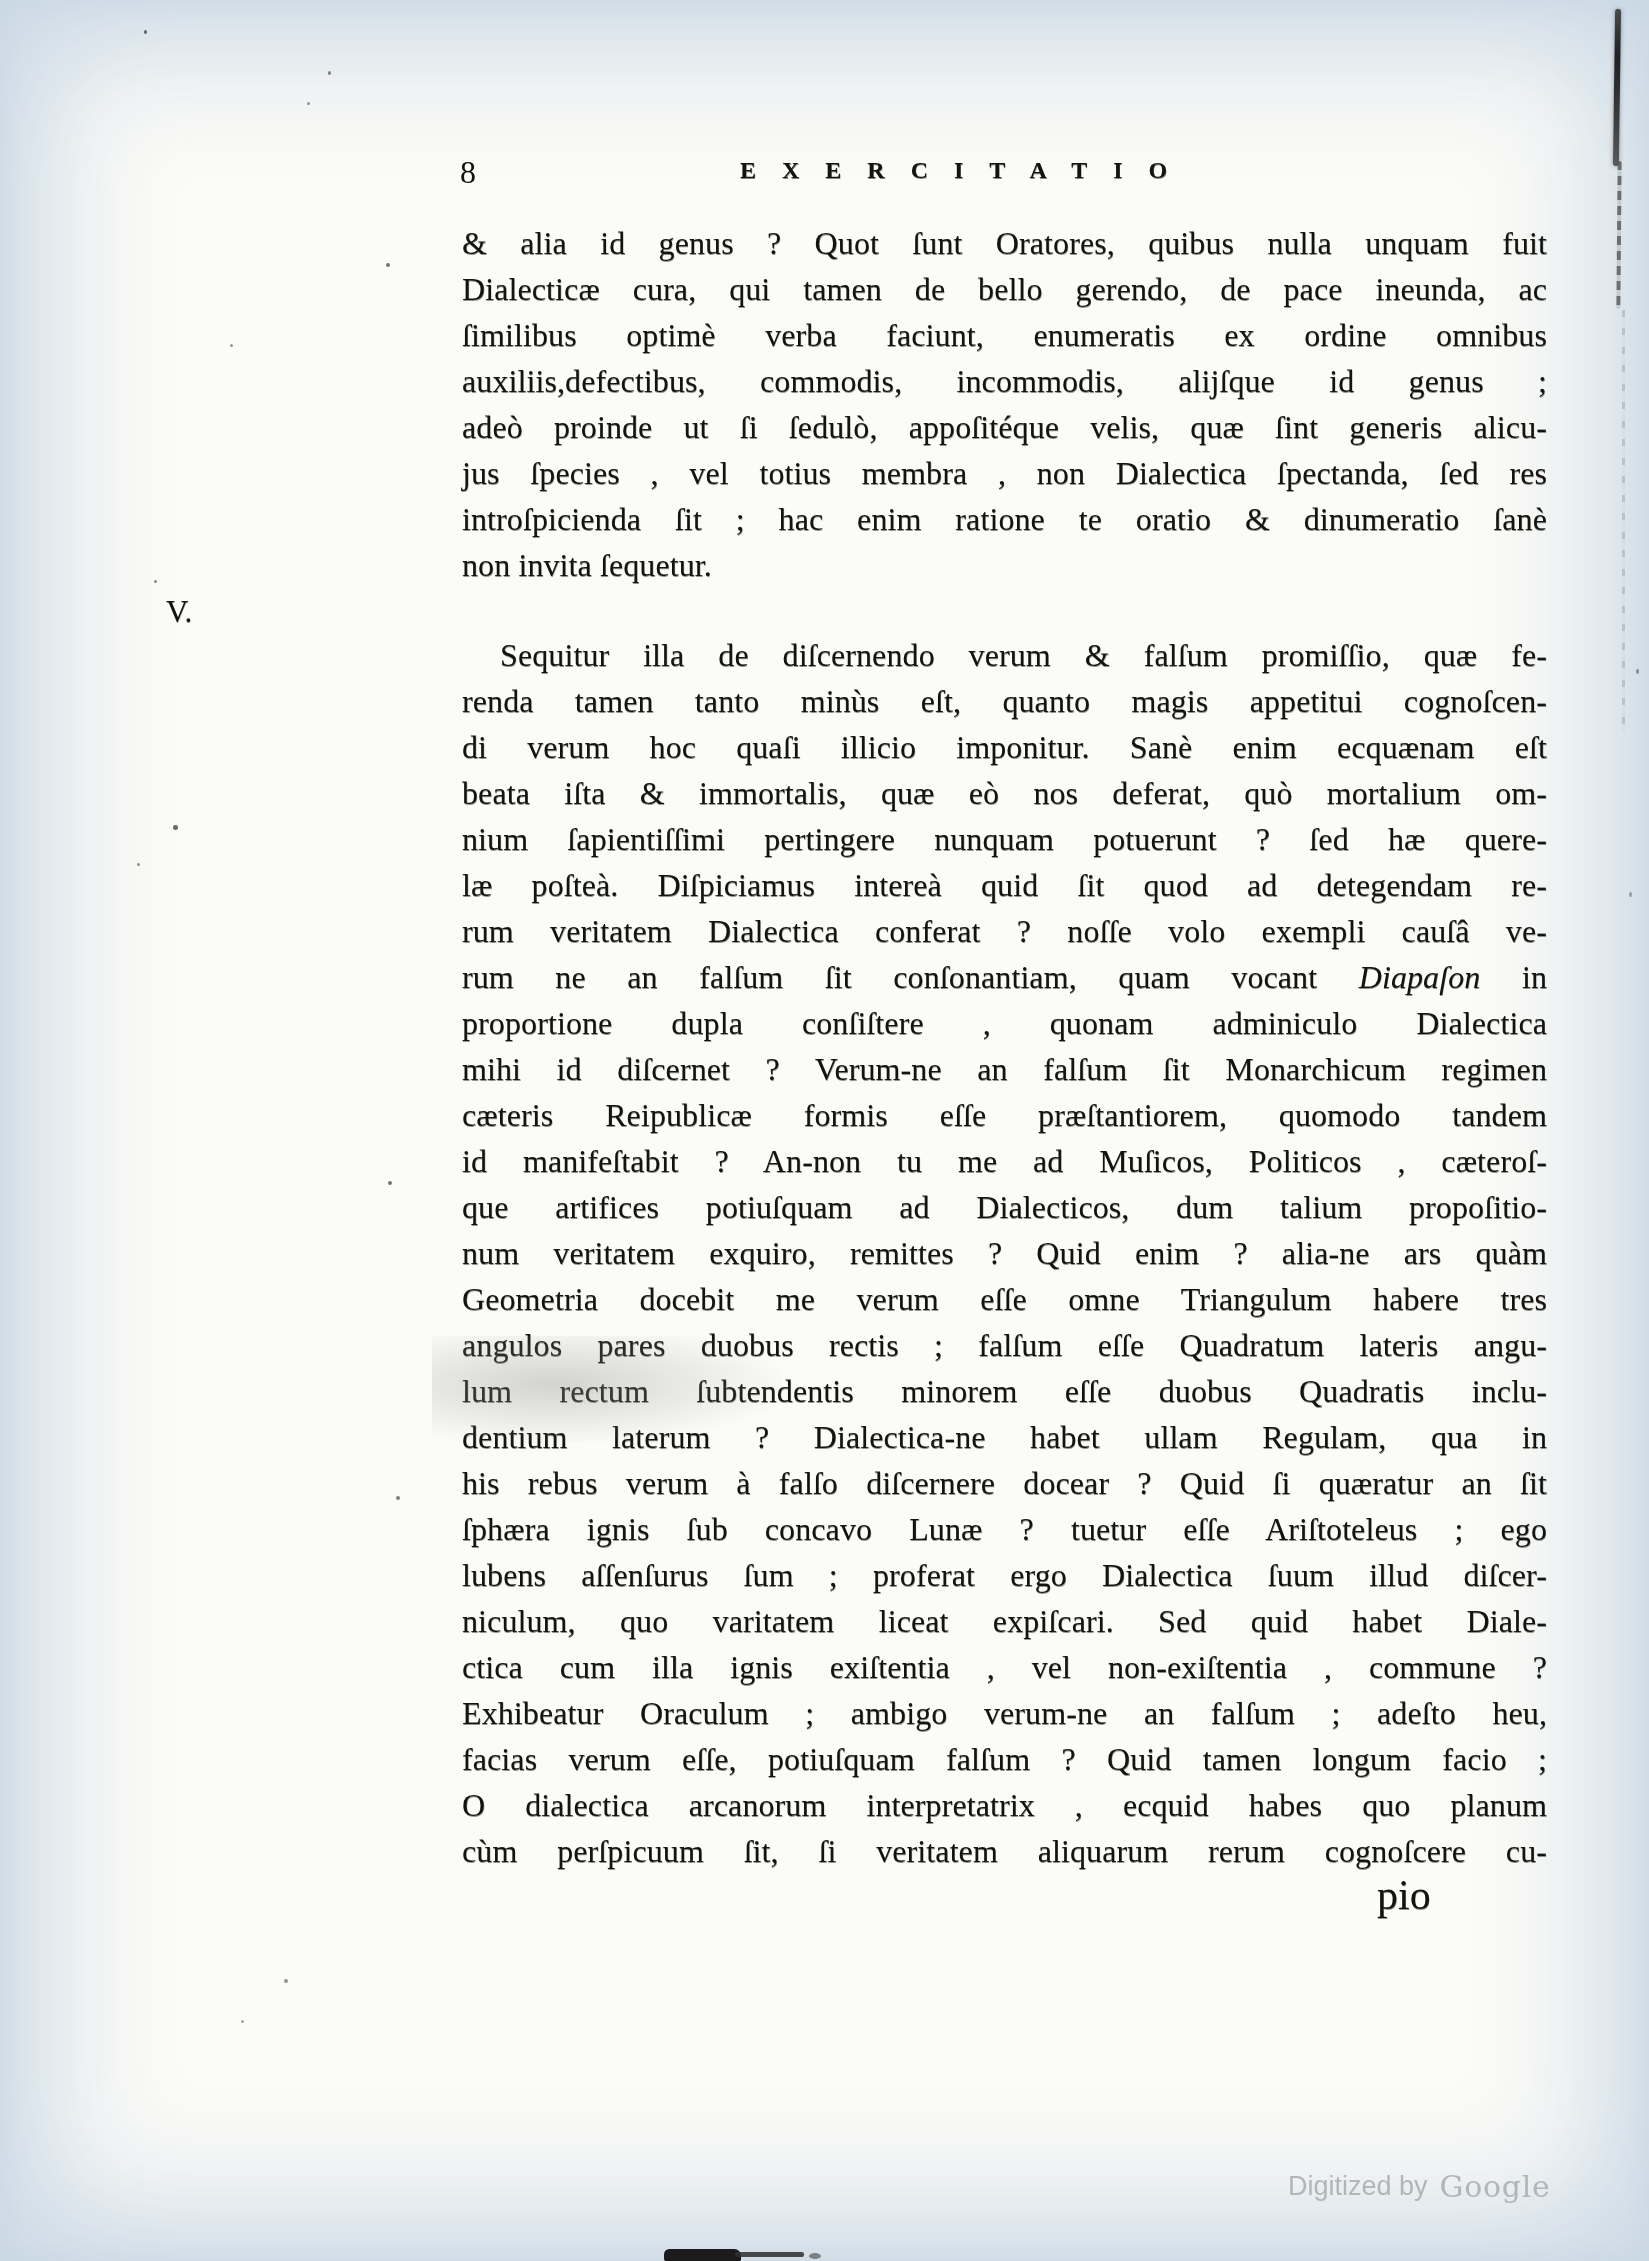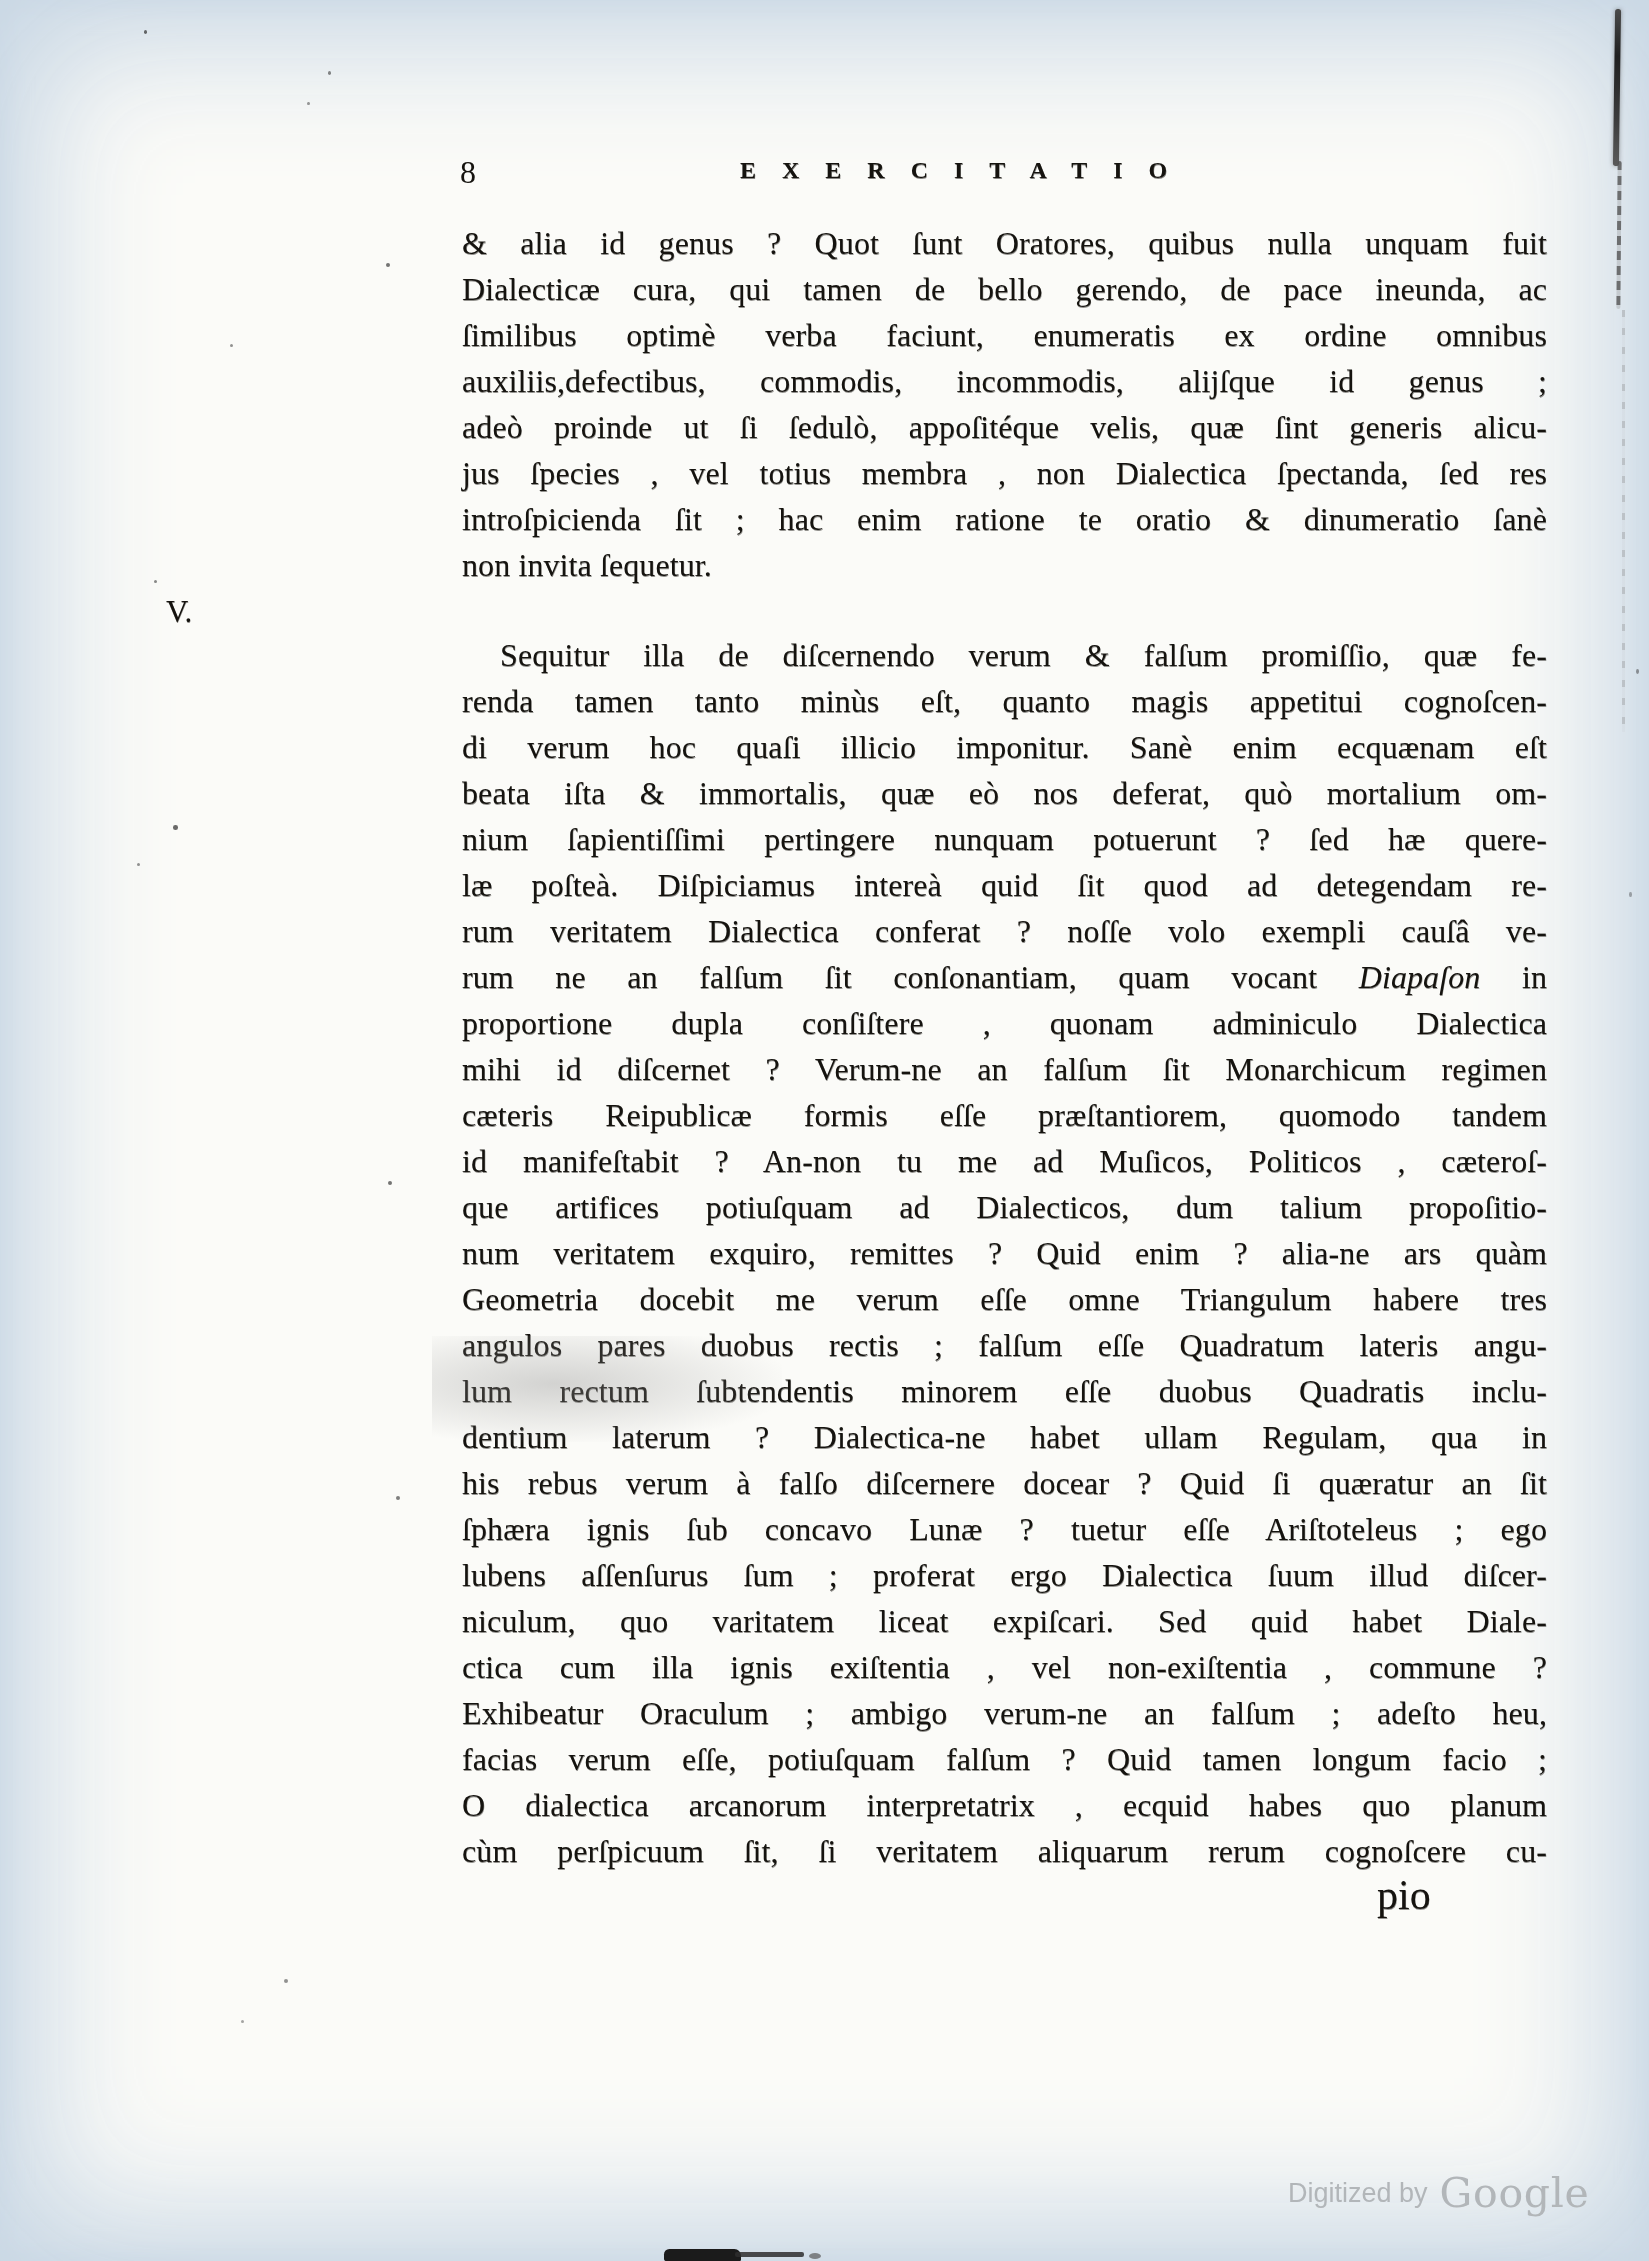--- a/index.html
+++ b/index.html
@@ -44,21 +44,21 @@
     position:absolute; left:1377px; top:1872px;
     font-size:42px; line-height:46px;
     text-shadow:0.4px 0.5px 0.5px rgba(20,18,14,0.45);
   }
   .watermark {
     position:absolute; left:1288px; top:2169px;
     display:flex; align-items:center; gap:12px;
     color:#b2b6b9; white-space:nowrap;
   }
   .watermark .prefix { font-family:"Liberation Sans",sans-serif; font-size:27px; }
-  .watermark .brand  { font-family:"DejaVu Serif",serif; font-size:41px; letter-spacing:0.7px; }
+  .watermark .brand  { font-family:"DejaVu Serif",serif; font-size:30px; letter-spacing:0.7px; }
   
   .streak-dark {
     position:absolute; left:1614px; top:9.2px; width:6px; height:157px;
     background:linear-gradient(180deg,#4a4a4a,#202020 30%,#3c3c3c 70%,#5a5a5a);
     transform:rotate(0.8deg); border-radius:2.6px;
     box-shadow:0 0 4px rgba(70,70,70,0.5);
   }
   .streak-gray {
     position:absolute; left:1617px; top:161px; width:4px; height:148px;
     background:repeating-linear-gradient(180deg, rgba(80,80,80,0.8) 0 9.2px, rgba(140,140,140,0.3) 9.2px 15px);

